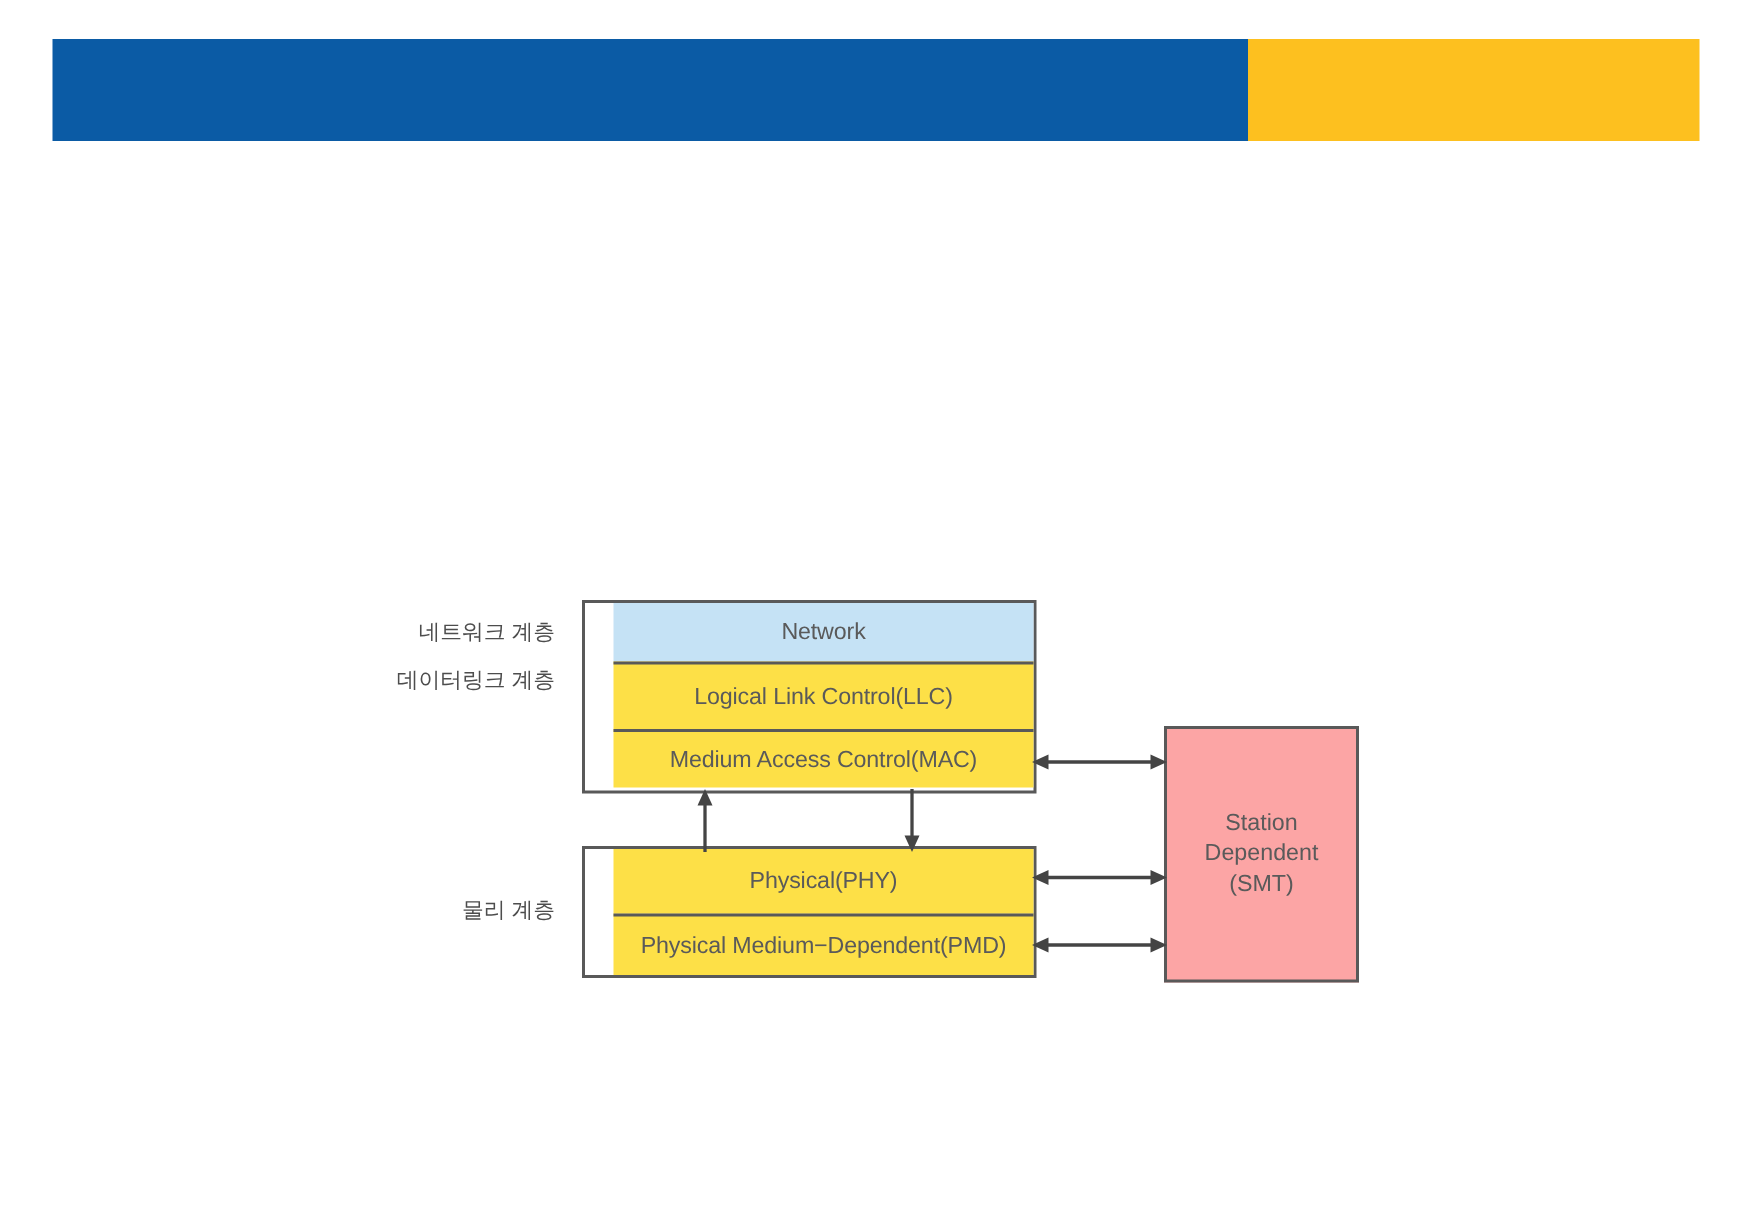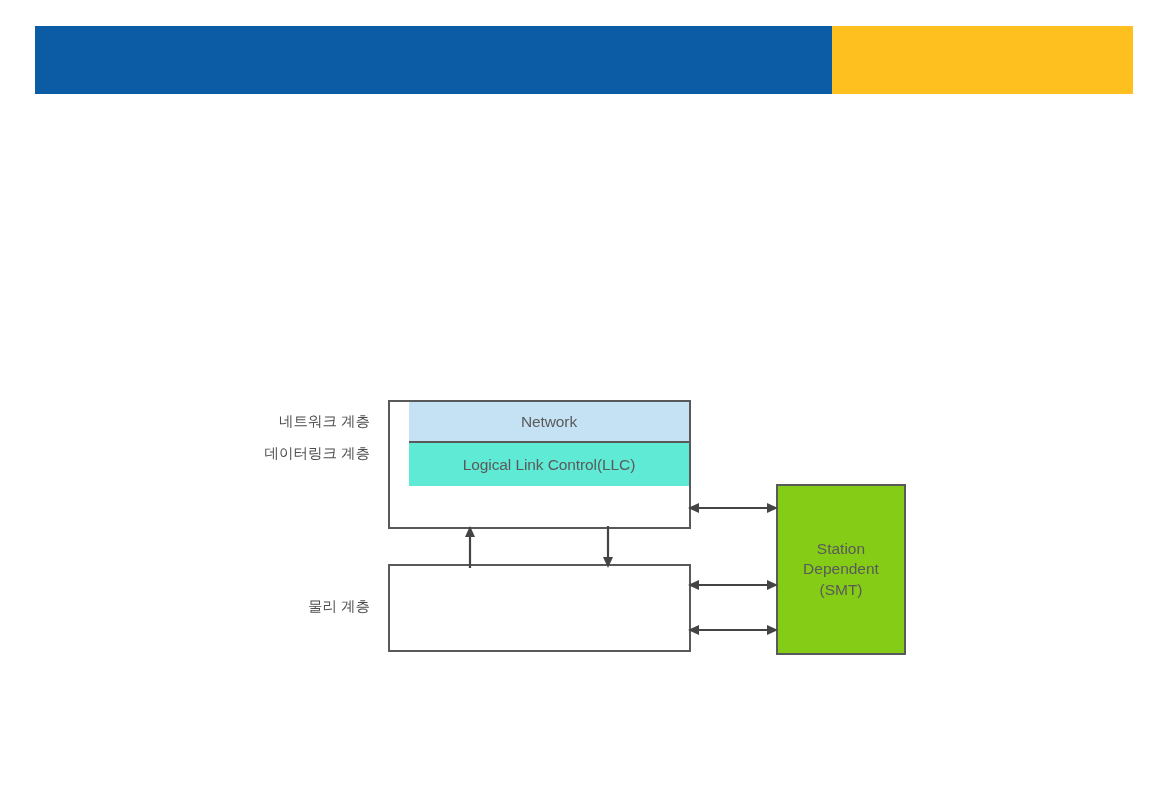--- a/index.html
+++ b/index.html
@@ -51,21 +51,21 @@
     border: 2px solid #595959;
     box-sizing: border-box;
     padding-left: 19px;
   }
   #group-upper { top: 400px; height: 129px; }
   #group-lower { top: 564px; height: 88px; }
 
   .layer-box {
     width: 100%;
     box-sizing: border-box;
-    background: #5eead4;
+    background: #fde047;
     color: #5a5a5a;
     font-size: 15.5px;
     display: flex;
     align-items: center;
     justify-content: center;
     letter-spacing: -0.1px;
     white-space: nowrap;
   }
   .layer-box + .layer-box { border-top: 2px solid #595959; }
   .layer-box.network { background: #c5e2f5; height: 39px; }
@@ -87,21 +87,21 @@
   #label-datalink { left: 190px; width: 180px; top: 444px; }
   #label-physical { left: 190px; width: 180px; top: 597px; text-align: right; }
 
   
   #smt-box {
     position: absolute;
     left: 776px;
     top: 484px;
     width: 130px;
     height: 171px;
-    background: #84cc16;
+    background: #fca5a5;
     border: 2px solid #595959;
     box-sizing: border-box;
     display: flex;
     flex-direction: column;
     align-items: center;
     justify-content: center;
     color: #5a5a5a;
     font-size: 15.5px;
     line-height: 1.32;
     text-align: center;
@@ -141,23 +141,26 @@
 
 <div id="figure">
 
   <div class="side-label" id="label-network">네트워크 계층</div>
   <div class="side-label" id="label-datalink">데이터링크 계층</div>
   <div class="side-label" id="label-physical">물리 계층</div>
 
   <div class="layer-group" id="group-upper">
     <div class="layer-box network">Network</div>
     <div class="layer-box llc">Logical Link Control(LLC)</div>
+    <div class="layer-box mac">Medium Access Control(MAC)</div>
   </div>
 
   <div class="layer-group" id="group-lower">
+    <div class="layer-box phy">Physical(PHY)</div>
+    <div class="layer-box pmd">Physical Medium−Dependent(PMD)</div>
   </div>
 
   <div id="smt-box">
     <span>Station</span>
     <span>Dependent</span>
     <span>(SMT)</span>
   </div>
 
   <svg class="arrow-svg" id="arrow-mac-smt" viewBox="0 0 90 20">
     <line x1="7" y1="10" x2="83" y2="10" stroke="#444" stroke-width="2.2"></line>

